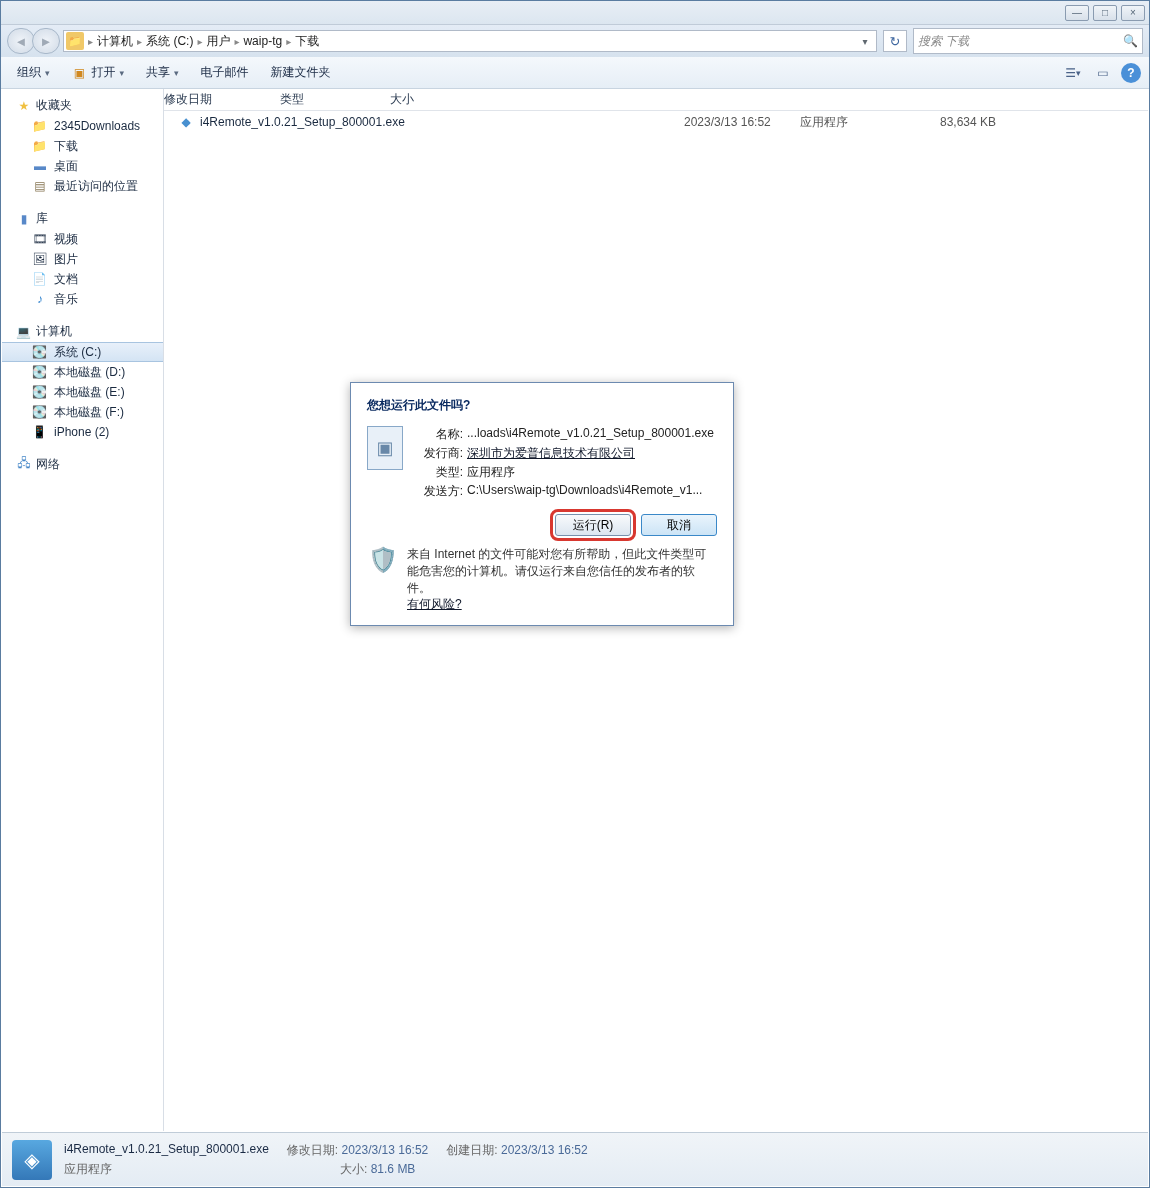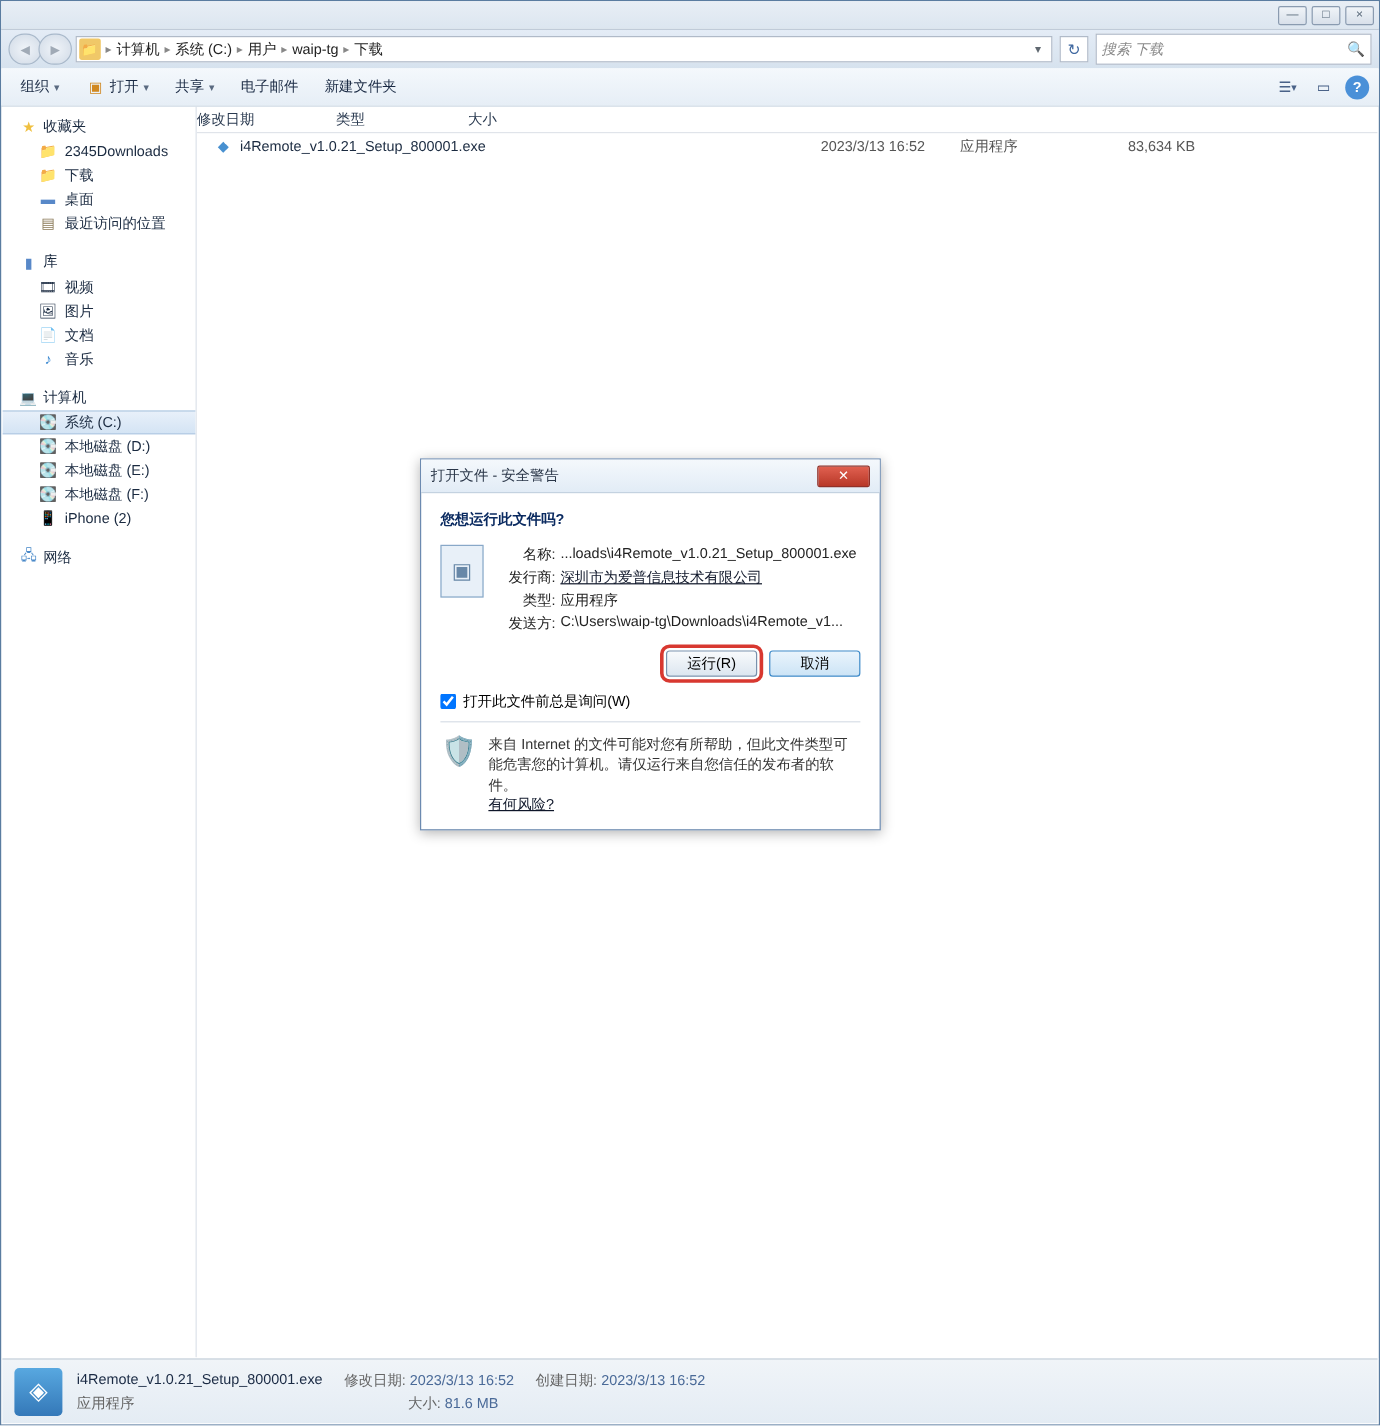--- a/index.html
+++ b/index.html
@@ -246,47 +246,39 @@
       </div>
       <div class="sb-row">
         <span style="color:#666">应用程序</span>
         <span style="margin-left:210px"><span class="sb-label">大小:</span> <span class="sb-val">81.6 MB</span></span>
       </div>
     </div>
   </div>
 </div>
 
 <div class="dialog">
-  <div class="dlg-title">
-    <span>打开文件 - 安全警告</span>
-    <div class="dlg-close">✕</div>
-  </div>
   <div class="dlg-body">
     <div class="dlg-q">您想运行此文件吗?</div>
     <div class="dlg-file">
       <div class="dlg-fileicon">▣</div>
       <div class="dlg-table">
         <div class="dlg-lbl">名称:</div>
         <div class="dlg-val">...loads\i4Remote_v1.0.21_Setup_800001.exe</div>
         <div class="dlg-lbl">发行商:</div>
         <div class="dlg-val"><a class="dlg-link">深圳市为爱普信息技术有限公司</a></div>
         <div class="dlg-lbl">类型:</div>
         <div class="dlg-val">应用程序</div>
         <div class="dlg-lbl">发送方:</div>
         <div class="dlg-val">C:\Users\waip-tg\Downloads\i4Remote_v1...</div>
       </div>
     </div>
     <div class="dlg-btns">
       <div class="dlg-btn run">运行(R)</div>
       <div class="dlg-btn cancel">取消</div>
     </div>
-    <div class="dlg-check">
-      <input type="checkbox" checked="" style="">
-      <span>打开此文件前总是询问(W)</span>
-    </div>
     <div class="dlg-foot">
       <div class="shield">🛡️</div>
       <div class="dlg-msg">
         <span>来自 Internet 的文件可能对您有所帮助，但此文件类型可能危害您的计算机。请仅运行来自您信任的发布者的软件。</span><br>
         <a class="dlg-link">有何风险?</a>
       </div>
     </div>
   </div>
 </div>
 

